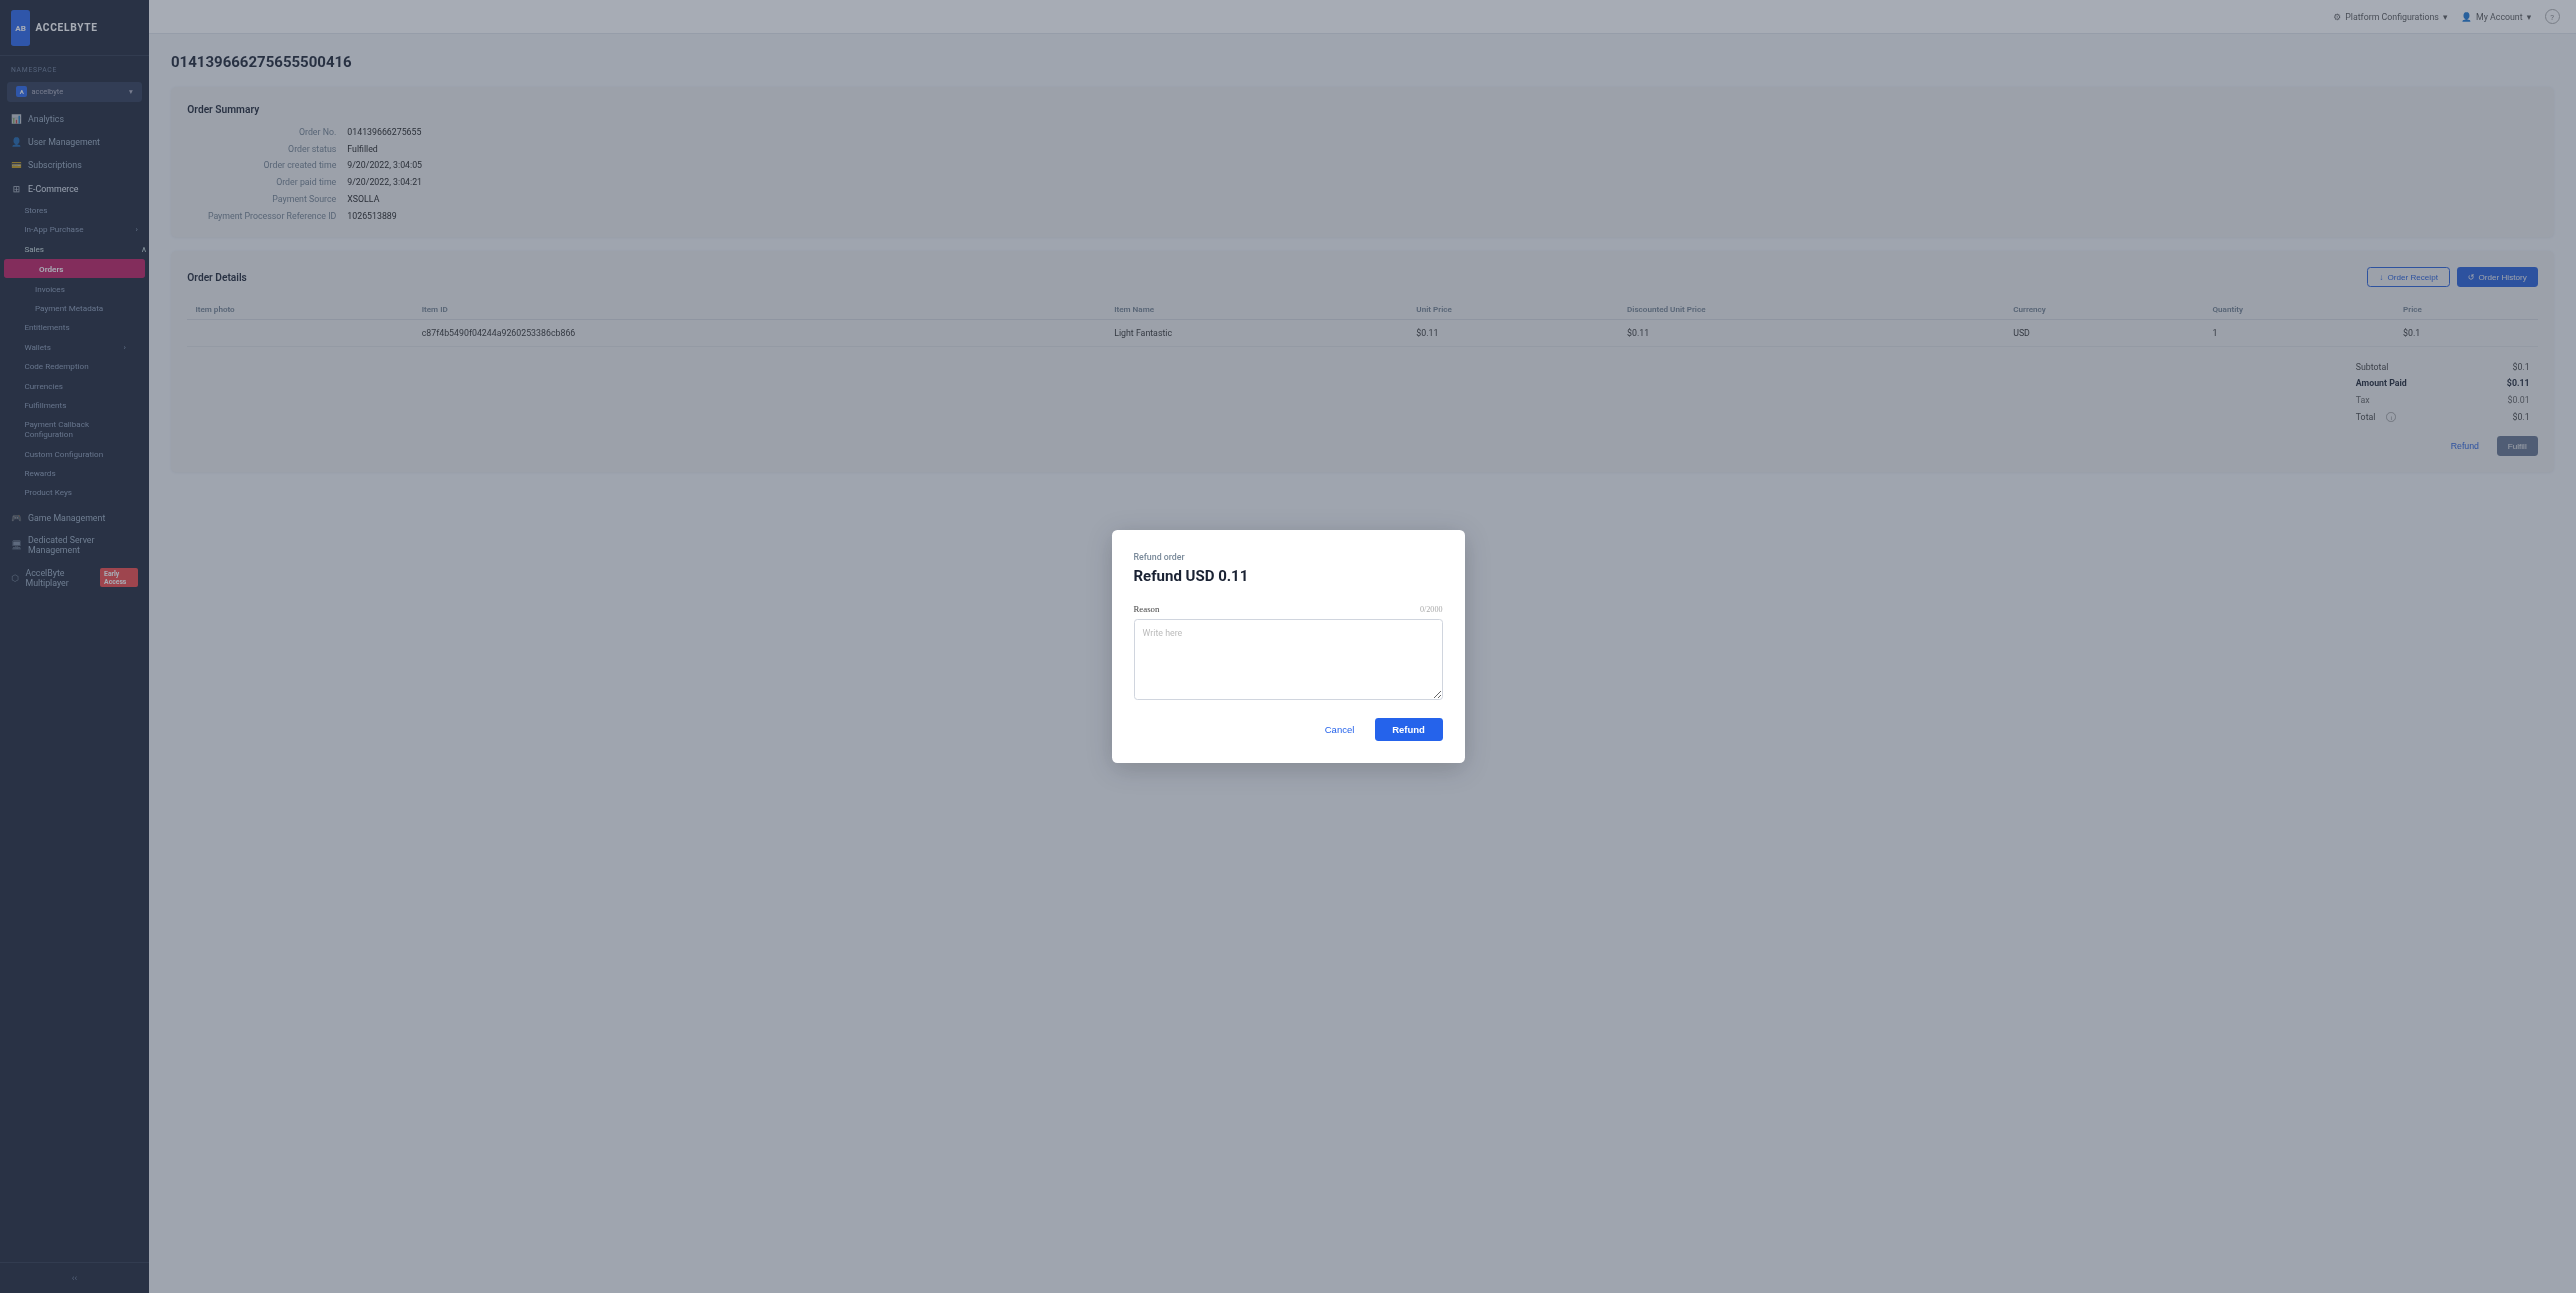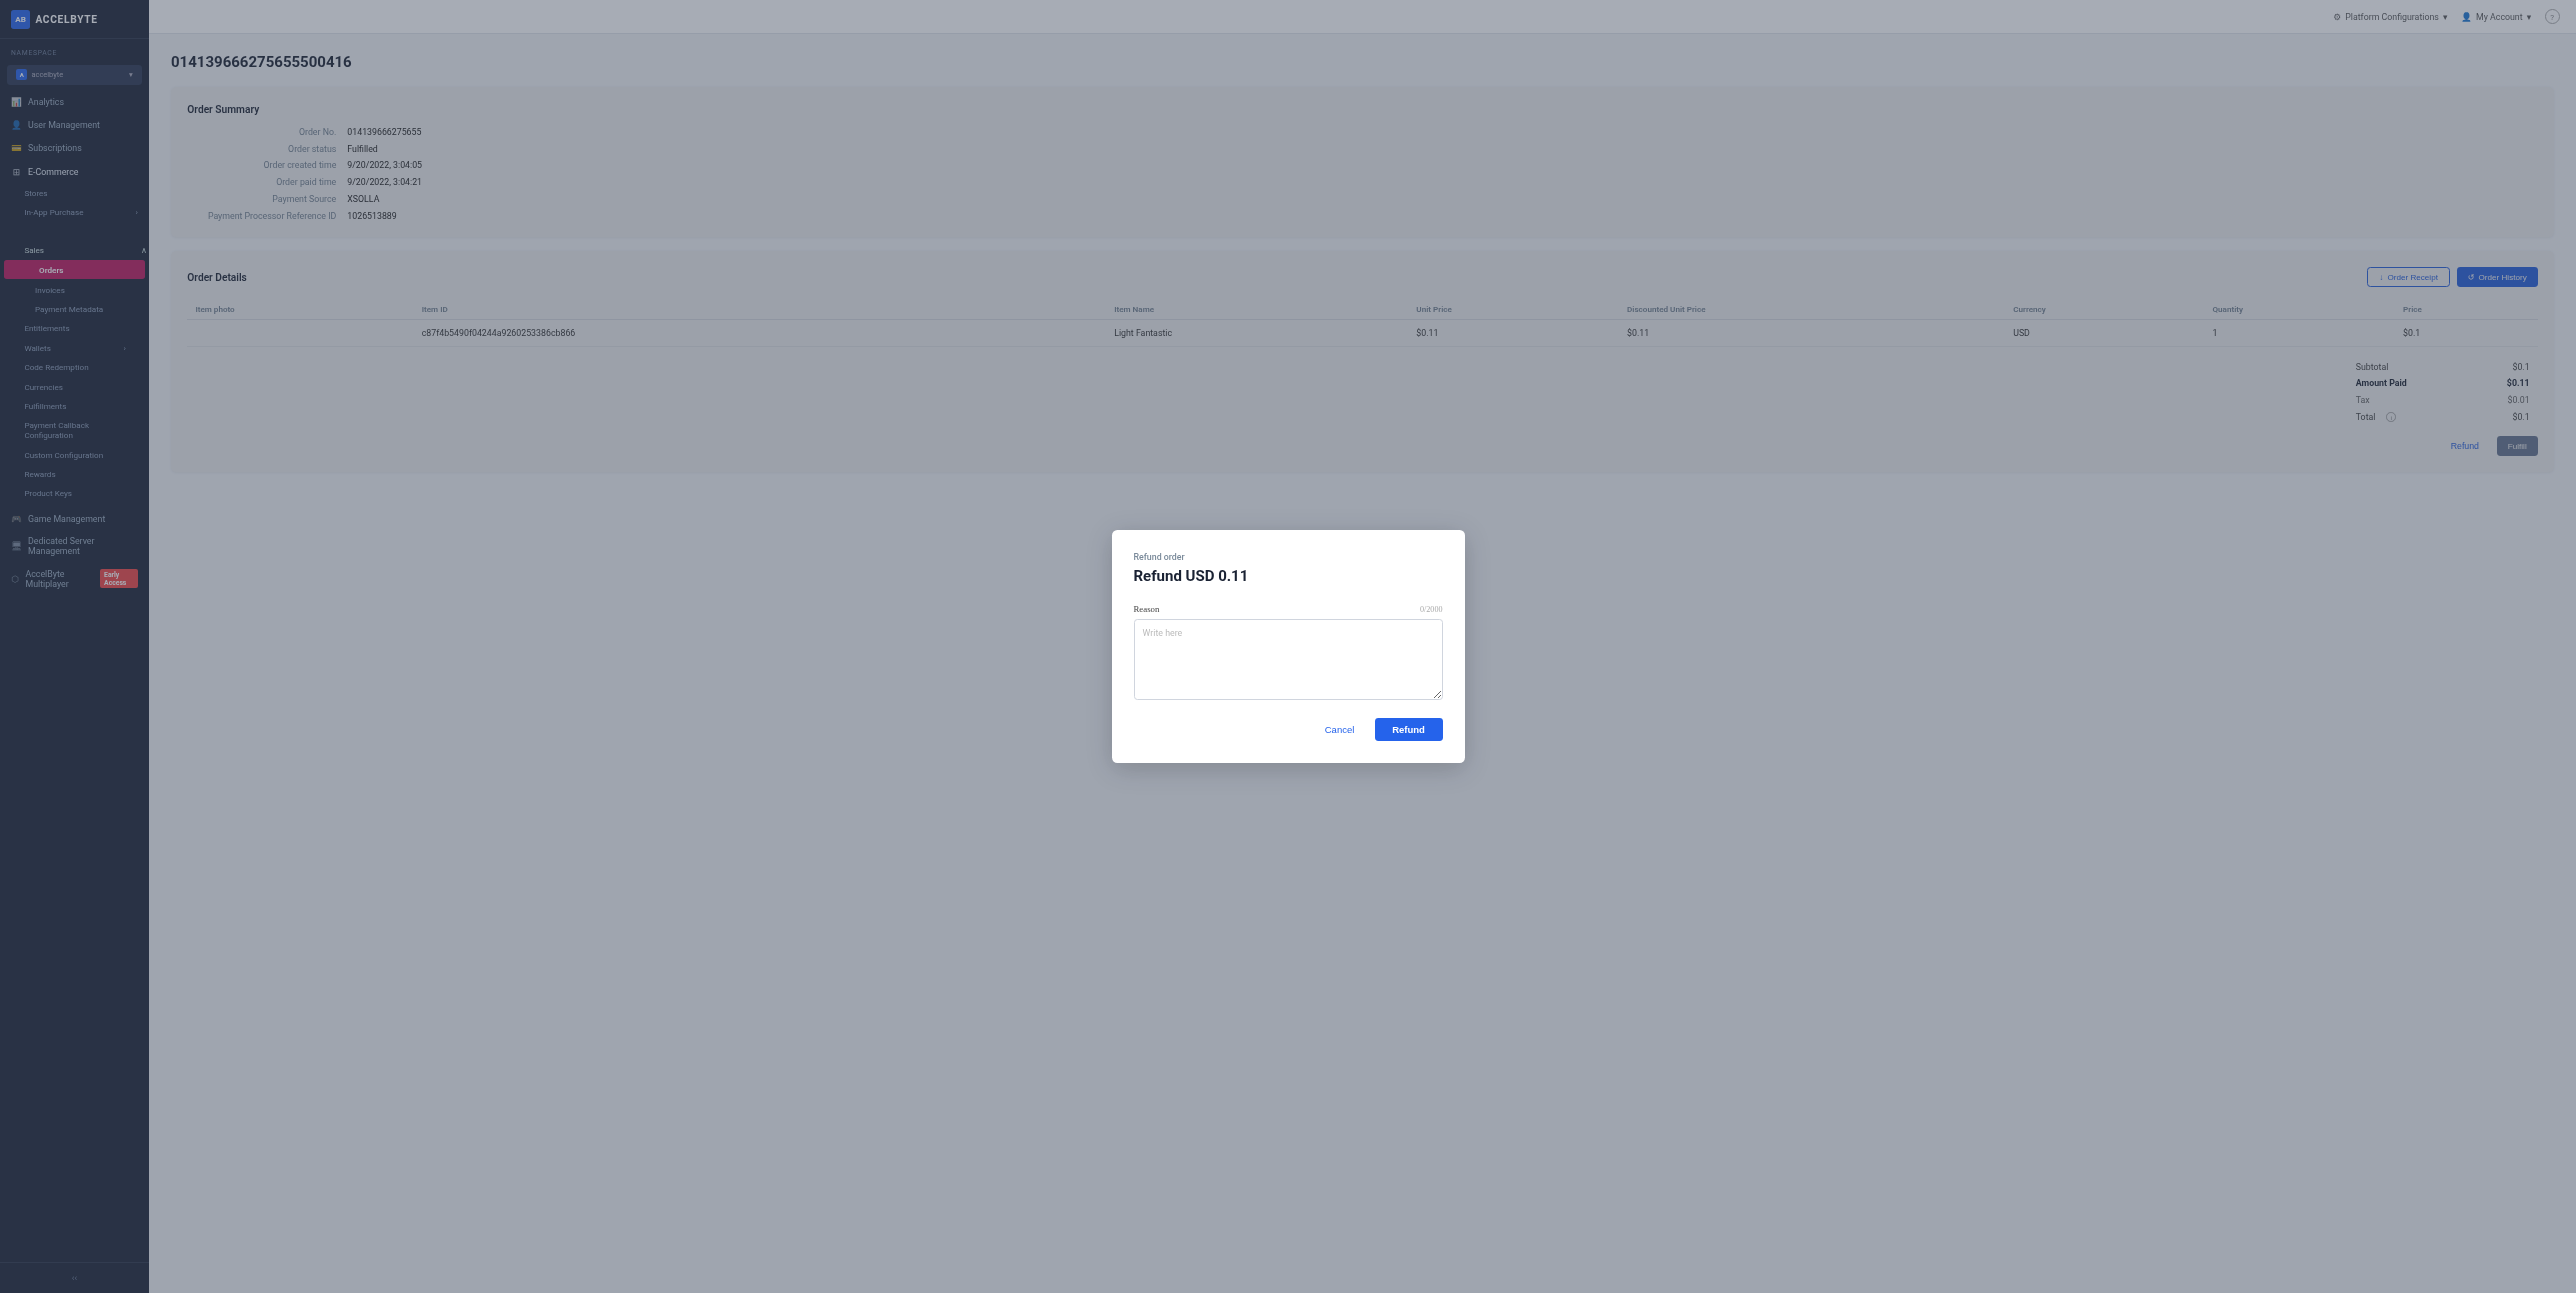--- a/index.html
+++ b/index.html
@@ -1,21 +1,21 @@
 <!DOCTYPE html>
 <html style="font-size:11px"><head>
   <meta charset="utf-8">
   <style>
     * { box-sizing: border-box; margin: 0; padding: 0; }
     body { font-family: -apple-system, BlinkMacSystemFont, 'Segoe UI', Roboto, sans-serif; background: #f0f2f5; color: #333; display: flex; height: 100vh; overflow: hidden; font-size: 8.8px; }
 
     
     .sidebar { width: 149px; min-width: 149px; background: #1a2233; color: #ccc; display: flex; flex-direction: column; overflow-y: auto; }
     .sidebar-logo { display: flex; align-items: center; gap: 5.4px; padding: 9.5px 11px; border-bottom: 0.7px solid #2a3447; }
-    .sidebar-logo-icon { width: 19px; height: 19px; background: #2563eb; border-radius: 2.7px; display: flex; align-items: center; justify-content: center; color: white; font-weight: bold; font-size: 8.1px; }
+    .sidebar-logo-icon { width: 19px; height: 36px; background: #2563eb; border-radius: 2.7px; display: flex; align-items: center; justify-content: center; color: white; font-weight: bold; font-size: 8.1px; }
     .sidebar-logo-text { color: white; font-weight: 700; font-size: 10.2px; letter-spacing: 0.7px; }
     .sidebar-section-label { font-size: 6.8px; text-transform: uppercase; color: #6b7a96; padding: 9.5px 11px 2.7px; letter-spacing: 0.7px; }
     .namespace-dropdown { display: flex; align-items: center; justify-content: space-between; padding: 4.7px 9.5px; margin: 5.4px 6.8px; background: #2a3650; border-radius: 3.4px; cursor: pointer; color: #e0e6f0; font-size: 8.8px; }
     .namespace-dropdown span { font-size: 7.5px; color: #aab; }
     .sidebar-item { display: flex; align-items: center; gap: 6.1px; padding: 6.1px 11px; cursor: pointer; color: #9aabbf; font-size: 8.8px; border-radius: 0; transition: background 0.15s; }
     .sidebar-item .icon { width: 11px; height: 11px; opacity: 0.75; display: flex; align-items: center; justify-content: center; }
     .sidebar-sub-item { padding: 4.7px 11px 4.7px 24.4px; color: #8a9ab5; font-size: 8.1px; cursor: pointer; }
     .sidebar-sub-item.active-sub { color: white; font-weight: 600; }
     .sidebar-bottom { margin-top: auto; padding: 5.4px; border-top: 0.7px solid #2a3447; }
     .sidebar-collapse-btn { display: flex; align-items: center; justify-content: center; padding: 4.7px; color: #6b7a96; cursor: pointer; }
@@ -108,21 +108,21 @@
   <div class="sidebar-item" style="color:#e0e6f0;">
     <span class="icon">⊞</span>
     <span>E-Commerce</span>
   </div>
 
   <div class="sidebar-sub-item">Stores</div>
   <div class="sidebar-sub-item" style="display:flex;align-items:center;justify-content:space-between;padding-right:11px;">
     <span>In-App Purchase</span>
     <span>›</span>
   </div>
-  <div class="sidebar-sub-item" style="display:flex;align-items:center;justify-content:space-between;padding-right:2px;color:#cdd;margin-top:18px;">
+  <div class="sidebar-sub-item" style="display:flex;align-items:center;justify-content:space-between;padding-right:2px;color:#cdd;">
     <span>Sales</span>
     <span>∧</span>
   </div>
 
   <div class="sidebar-sub-item active-sub" style="padding-left:35px;background:#be185d;color:white;border-radius:2.7px;margin:0.7px 4.1px;">Orders</div>
   <div class="sidebar-sub-item" style="padding-left:35px;">Invoices</div>
   <div class="sidebar-sub-item" style="padding-left:35px;">Payment Metadata</div>
 
   <div class="sidebar-sub-item">Entitlements</div>
   <div class="sidebar-sub-item" style="display:flex;align-items:center;justify-content:space-between;padding-right:23px;">

